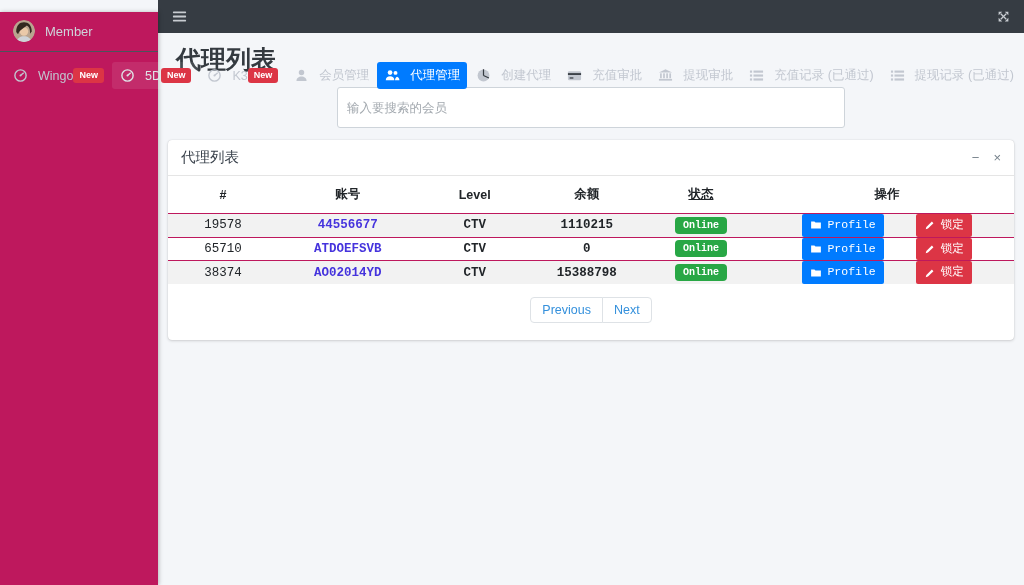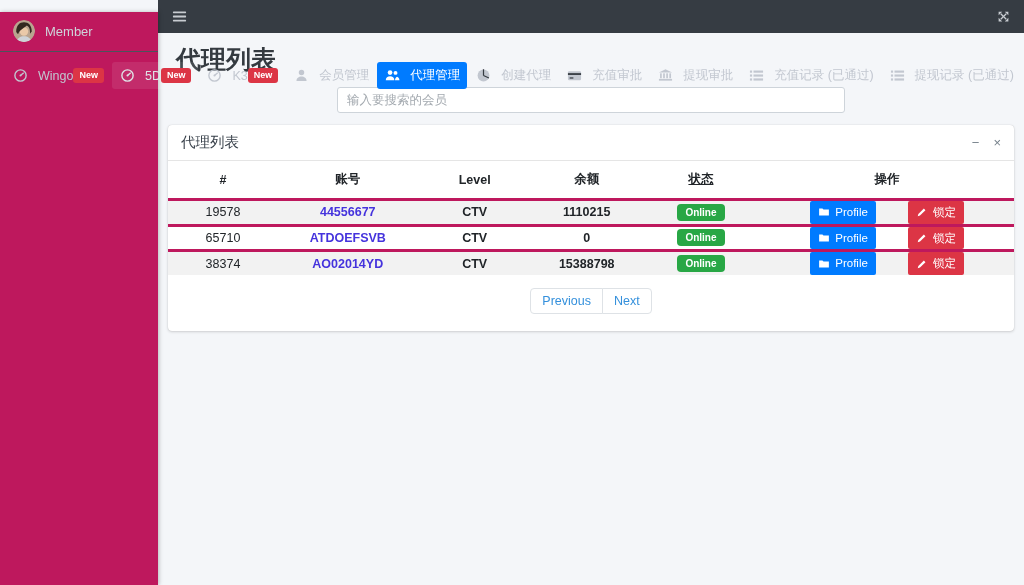--- a/index.html
+++ b/index.html
@@ -43,41 +43,41 @@
   }
   .nav-icon-btn { display:flex; align-items:center; cursor:pointer; }
   
   .content { padding-top:1px; }
   .page-title {
     font-size:25px; font-weight:bold; color:#343a40;
     margin:10px 18px 13px; line-height:1.2;
   }
   .search-row { display:flex; justify-content:center; margin-bottom:12px; }
   .search-input {
-    width:508px; height:26px; border:1px solid #ced4da; border-radius:3px;
+    width:508px; height:41px; border:1px solid #ced4da; border-radius:3px;
     padding:0 9px; font-size:12.5px; color:#495057; background:#fff; outline:none;
     font-family:inherit;
   }
   .search-input::placeholder { color:#a3a9af; }
   
   .card {
     background:#fff; margin:0 10px; border-radius:4px;
     box-shadow:0 0 1px rgba(0,0,0,.2), 0 1px 3px rgba(0,0,0,.15);
   }
   .card-header {
     display:flex; align-items:center; justify-content:space-between;
     padding:8px 13px; border-bottom:1px solid rgba(0,0,0,.1);
   }
   .card-title { font-size:14.5px; color:#38404a; }
   .card-tools { display:flex; gap:14px; color:#75808a; font-size:13px; }
   .tool-btn { cursor:pointer; line-height:1; }
   
   table { width:100%; border-collapse:collapse; font-size:12.5px; text-align:center; }
   thead th { padding:10px 6px; font-weight:bold; color:#212529; }
-  tbody td { padding:0 6px; border-top:3px solid #be185d; vertical-align:middle; }
+  tbody td { padding:0 6px; border-top:1px solid #be185d; vertical-align:middle;font-family:Liberation Mono, monospace; }
   tbody tr:nth-child(odd) { background:#f2f2f2; }
   .col-id    { width:13%; }
   .col-acct  { width:16.5%; }
   .col-level { width:13.5%; }
   .col-bal   { width:13%; }
   .col-stat  { width:14%;text-decoration:underline; }
   .col-ops   { width:30%; }
   .acct-link { color:#4533dd; font-weight:bold; text-decoration:none; cursor:pointer; }
   .cell-bold { font-weight:bold; }
   .badge-online {

